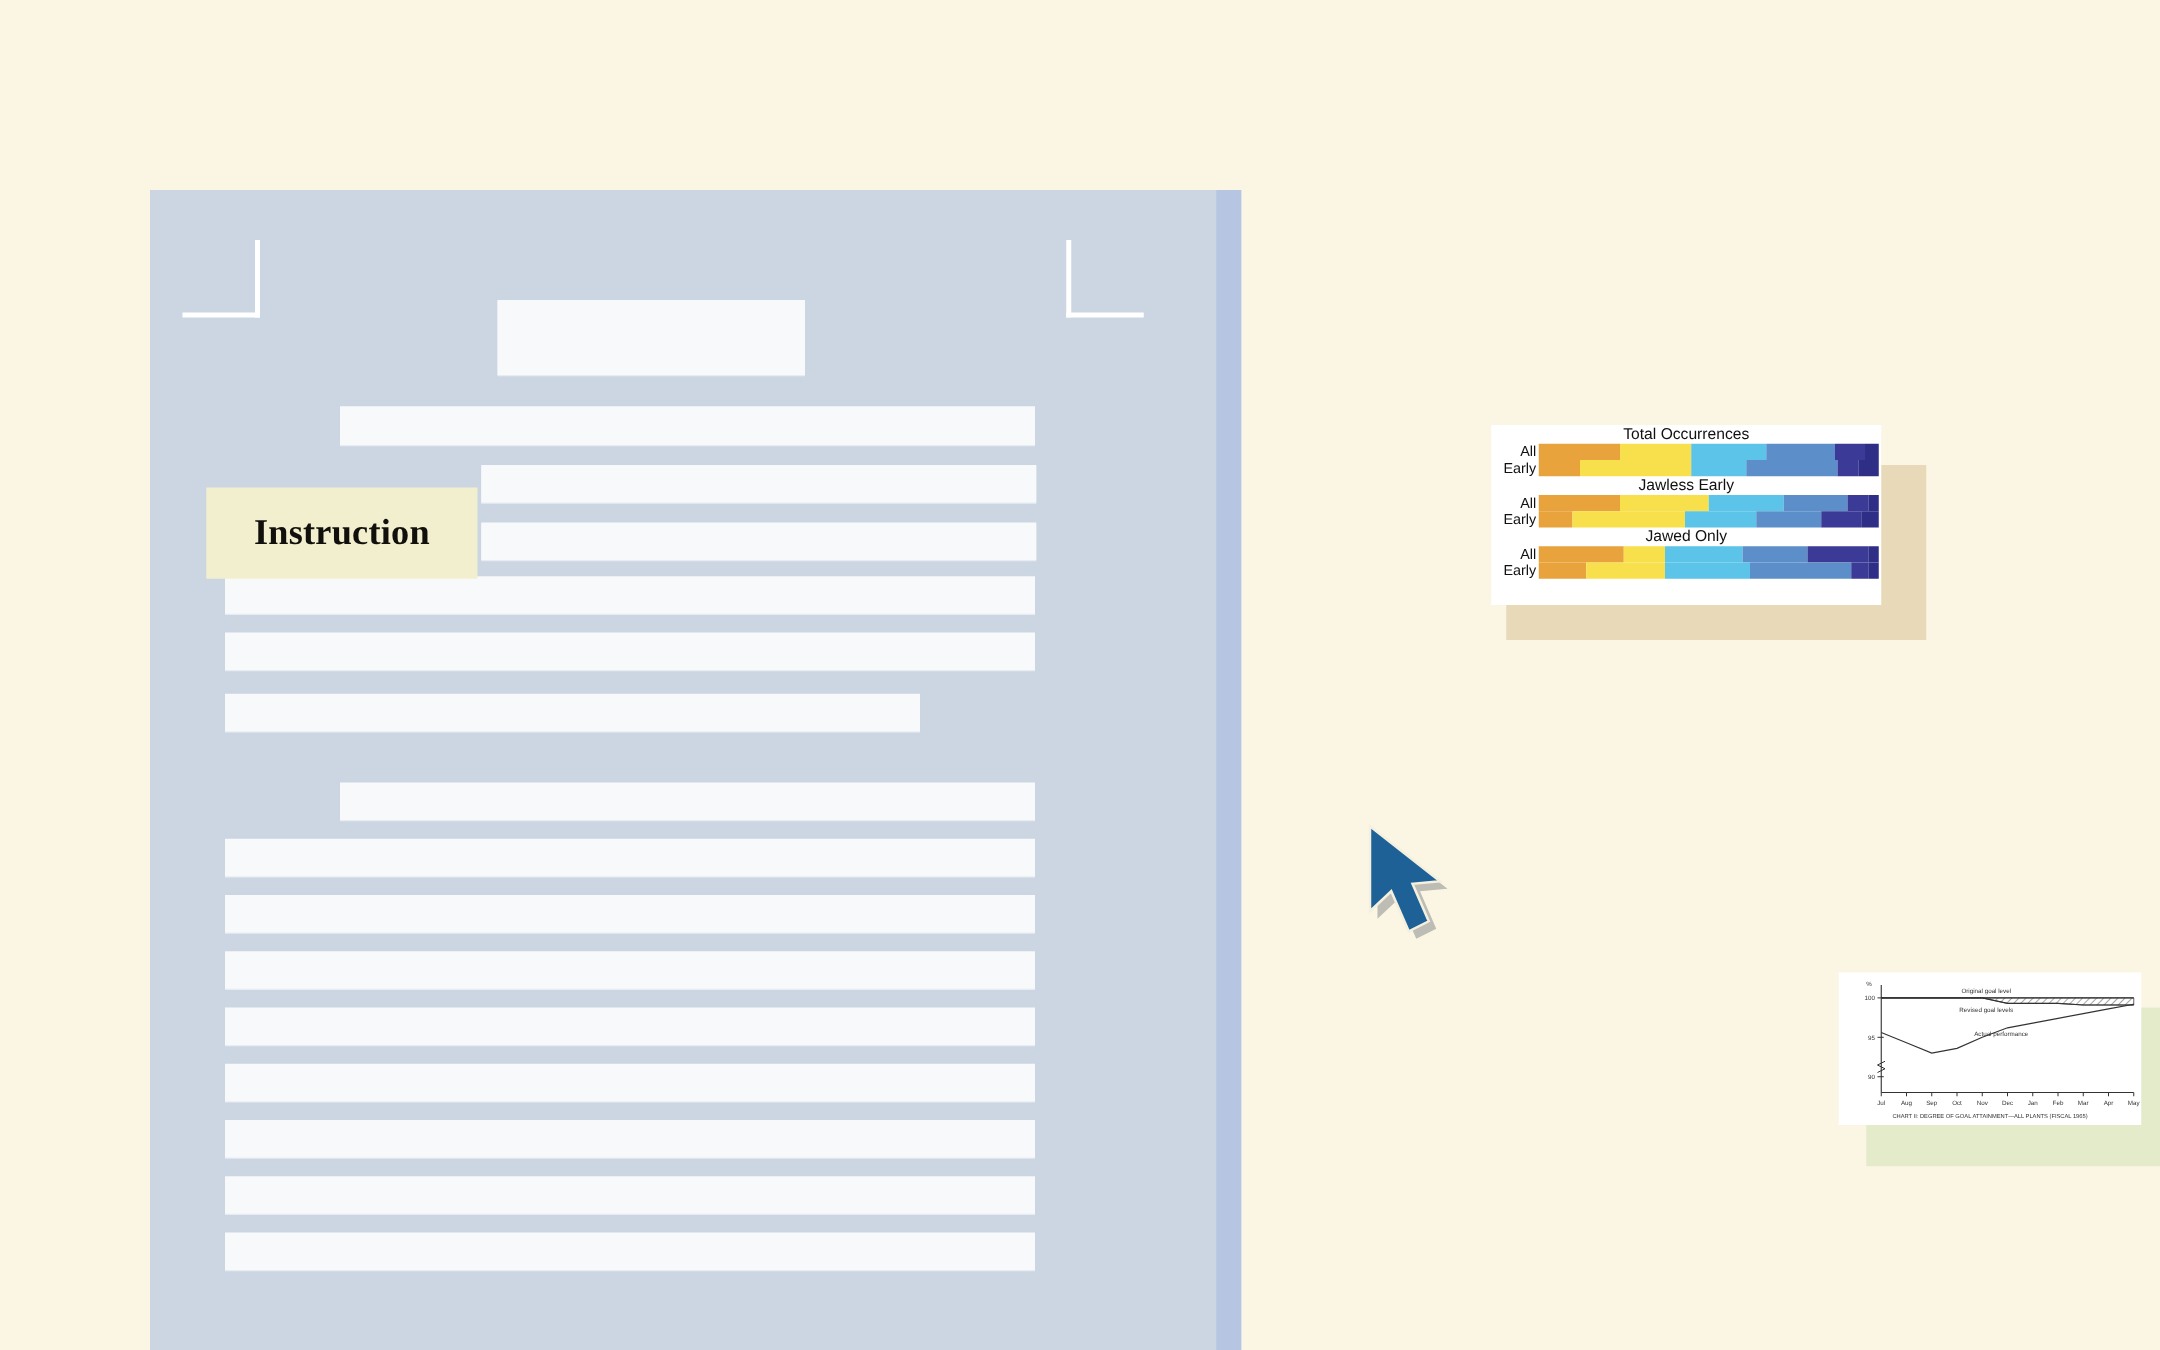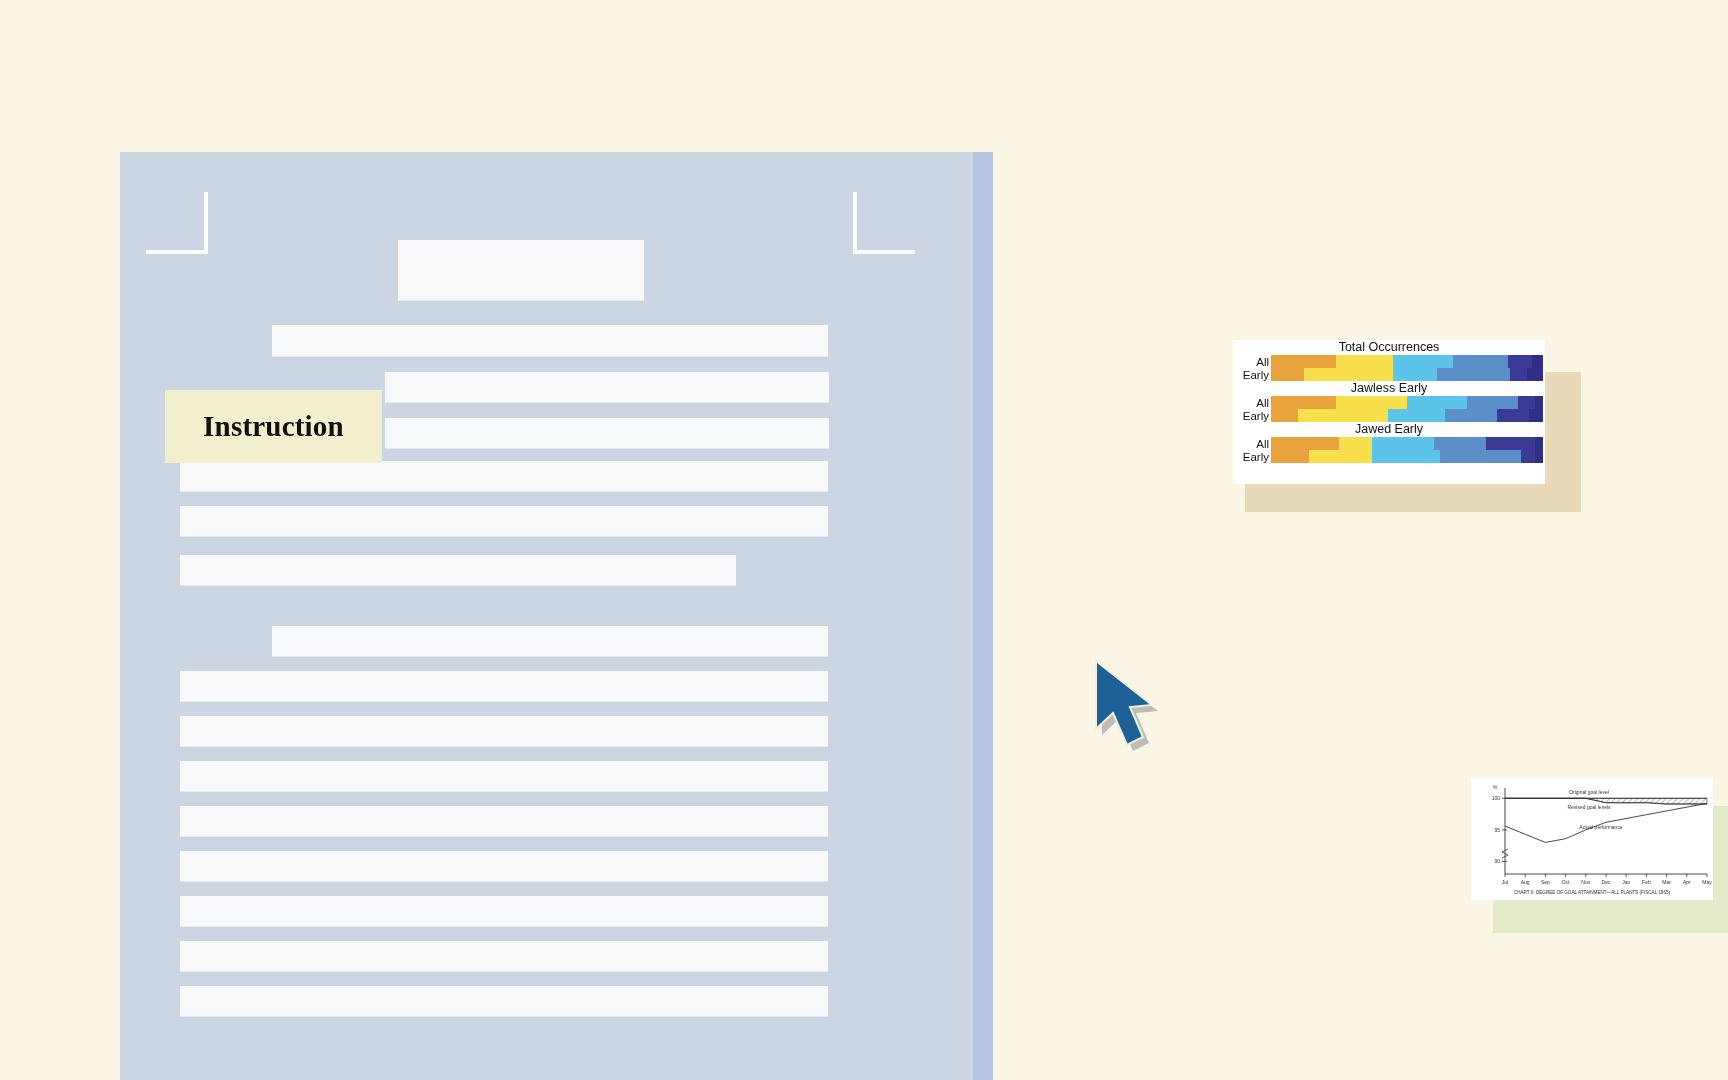--- a/index.html
+++ b/index.html
@@ -93,21 +93,21 @@
     font-family: "Liberation Serif", serif;
     font-size: 29px;
     font-weight: 700;
     color: #12100D;
     letter-spacing: 0.2px;
   }
 
   
   #bar-figure {
     position: absolute;
-    left: 1233px;
+    left: 1193px;
     top: 340px;
     width: 340px;
     height: 170px;
     padding-left: 45px;
   }
   #bar-backing-card {
     position: absolute;
     left: 12px;
     top: 32px;
     width: 336px;
@@ -273,21 +273,21 @@
                 <div class="seg" style="width: 10%; background: rgb(232, 163, 61);"></div>
                 <div class="seg" style="width: 33%; background: rgb(247, 224, 75);"></div>
                 <div class="seg" style="width: 21%; background: rgb(91, 196, 232);"></div>
                 <div class="seg" style="width: 19%; background: rgb(92, 143, 201);"></div>
                 <div class="seg" style="width: 12%; background: rgb(59, 59, 151);"></div>
                 <div class="seg" style="width: 5%; background: rgb(46, 46, 134);"></div>
               </div>
             </div>
           </div>
           <div class="bar-panel">
-            <div class="bar-panel-title">Jawed Early</div>
+            <div class="bar-panel-title">Jawed Only</div>
             <div class="bar-rows">
               <div class="bar-row">
                 <span class="bar-row-label">All</span>
                 <div class="seg" style="width: 25%; background: rgb(232, 163, 61);"></div>
                 <div class="seg" style="width: 12%; background: rgb(247, 224, 75);"></div>
                 <div class="seg" style="width: 23%; background: rgb(91, 196, 232);"></div>
                 <div class="seg" style="width: 19%; background: rgb(92, 143, 201);"></div>
                 <div class="seg" style="width: 18%; background: rgb(59, 59, 151);"></div>
                 <div class="seg" style="width: 3%; background: rgb(46, 46, 134);"></div>
               </div>

